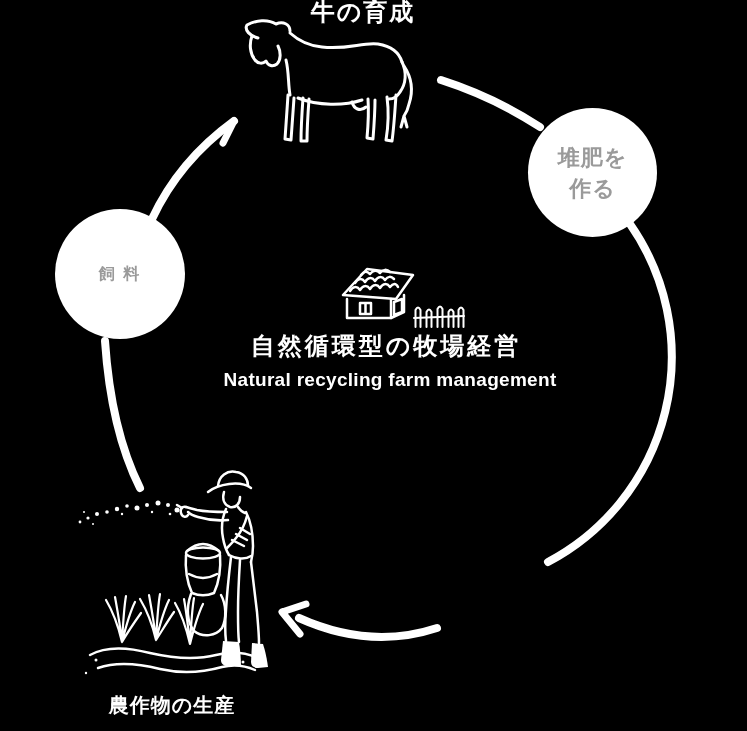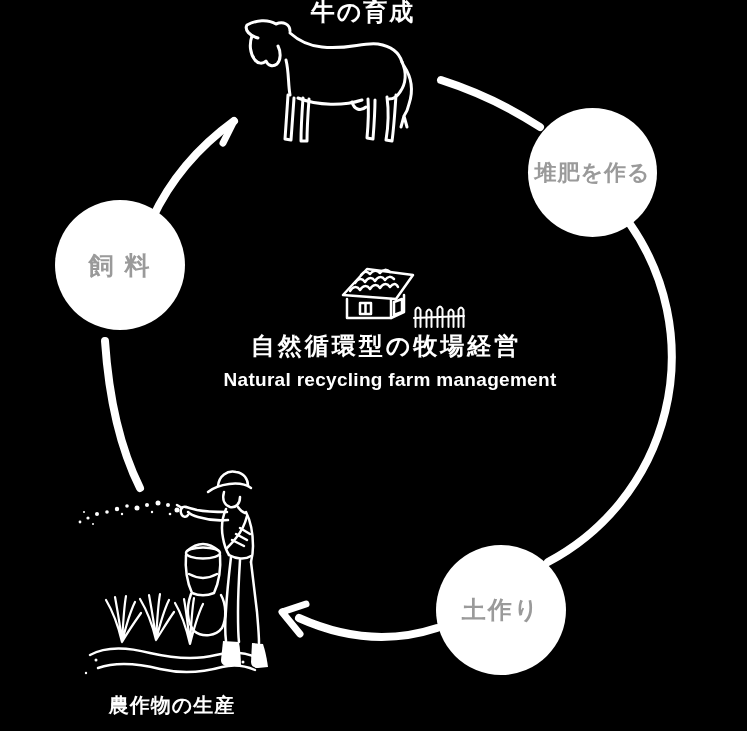--- a/index.html
+++ b/index.html
@@ -12,26 +12,26 @@
   html,body{margin:0;padding:0;background:var(--background);}
   .stage{
     position:relative;width:747px;height:731px;overflow:hidden;
     background:var(--background);
     font-family:"Liberation Sans","DejaVu Sans",sans-serif;
   }
   .stage svg{position:absolute;left:0;top:0;}
   .node{
     position:absolute;border-radius:50%;
     background:var(--node-fill);color:var(--node-text);
-    display:flex;align-items:center;justify-content:center;
+    display:flex;flex-direction:column;align-items:center;justify-content:center;
     text-align:center;font-weight:600;z-index:2;
   }
   .node-compost{left:528px;top:108px;width:129px;height:129px;font-size:22px;line-height:31px;letter-spacing:1px;}
   .node-soil{left:436px;top:545px;width:130px;height:130px;font-size:24px;letter-spacing:2px;}
-  .node-feed{left:55px;top:200px;width:130px;height:130px;font-size:25px;letter-spacing:2px;}
+  .node-feed{left:55px;top:209px;width:130px;height:130px;font-size:16px;letter-spacing:2px;}
   .label{
     position:absolute;color:var(--label-text);font-weight:700;
     transform:translateX(-50%);white-space:nowrap;z-index:3;
   }
   .label-cattle{left:363px;top:-4px;font-size:24px;letter-spacing:2px;}
   .label-crops{left:172px;top:692px;font-size:20px;letter-spacing:1px;}
   .center-title{left:386px;top:330px;font-size:24px;font-weight:800;letter-spacing:3px;}
   .center-subtitle{left:386px;top:369px;font-size:19px;font-weight:700;letter-spacing:0.3px;padding-left:8px;}
 </style>
 </head>
@@ -155,23 +155,20 @@
         <circle cx="243" cy="662" r="1.5" fill="#ffffff" stroke="none"></circle>
         <circle cx="86" cy="673" r="1.2" fill="#ffffff" stroke="none"></circle>
       </g>
     </g>
   </svg>
 
   <div class="node node-compost">
     <span>堆肥を</span>
     <span>作る</span>
   </div>
-  <div class="node node-soil">
-    <span>土作り</span>
-  </div>
   <div class="node node-feed">
     <span>飼 料</span>
   </div>
 
   <div class="label label-cattle">牛の育成</div>
   <div class="label label-crops">農作物の生産</div>
 
   <div class="label center-title">自然循環型の牧場経営</div>
   <div class="label center-subtitle">Natural recycling farm management</div>
 

